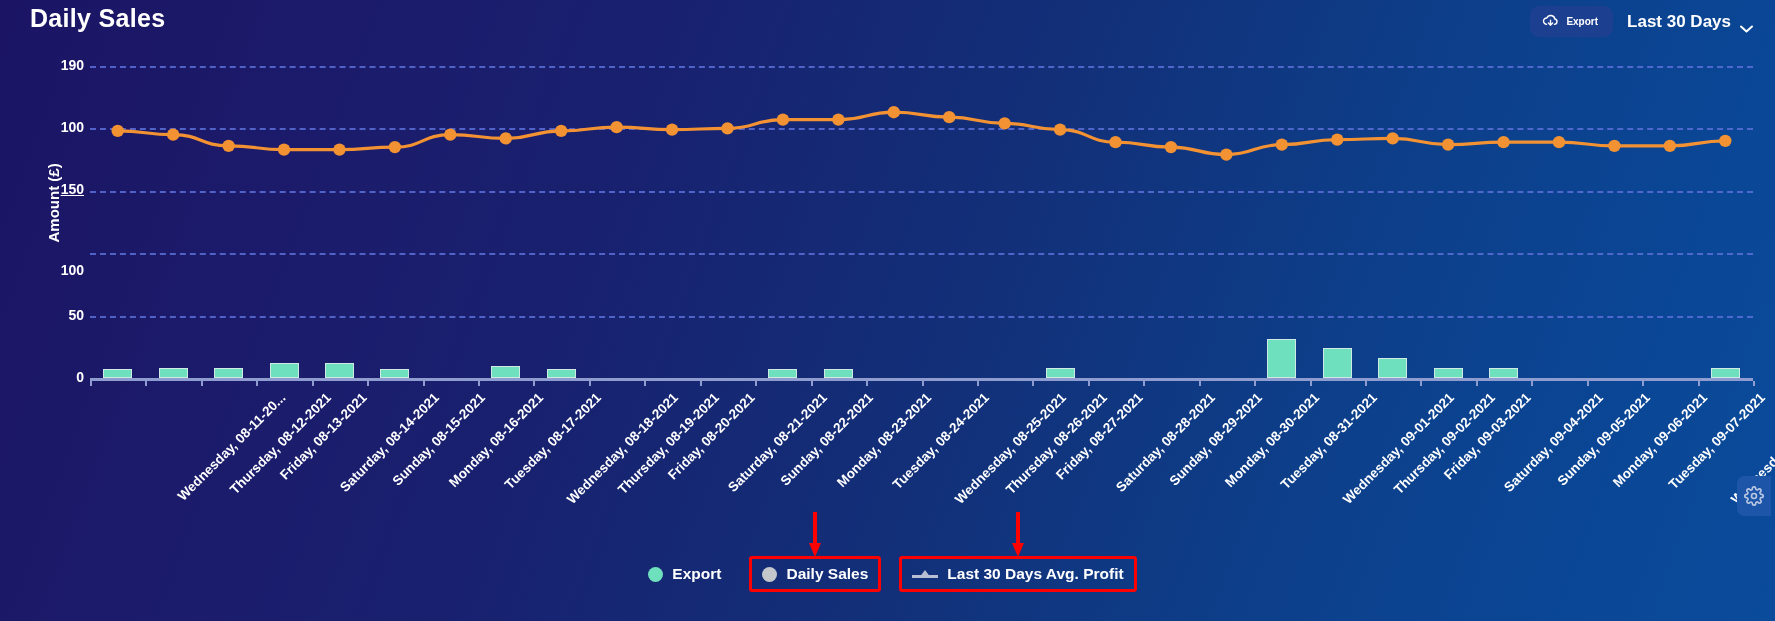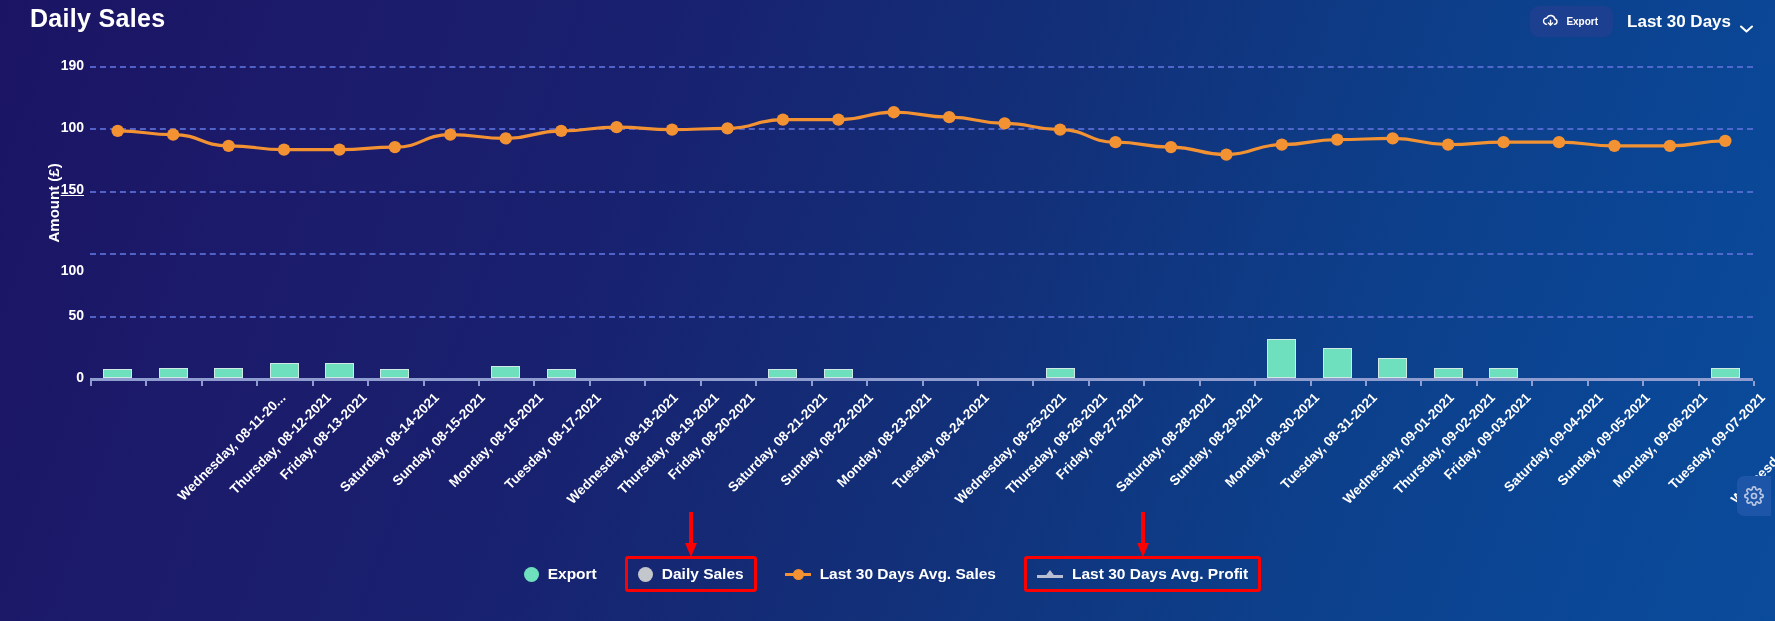--- a/index.html
+++ b/index.html
@@ -218,29 +218,20 @@
         <div class="legend-item boxed">
           <span class="dot" style="background: rgb(195, 199, 204);"></span>
           <span>Daily Sales</span>
         </div>
         <div class="arrow" style="left: calc(50% - 7px); top: -44px;"><svg width="14" height="46" viewBox="0 0 14 46">
             <rect x="5" y="0" width="4" height="34" fill="#ff0000"></rect>
             <polygon points="7,45 1,31 13,31" fill="#ff0000"></polygon>
           </svg></div>
       </div>
       <div style="position: relative; margin: 0px 9px;">
-        <div class="legend-item">
-          <span class="lineswatch">
-            <i></i>
-            <b></b>
-          </span>
-          <span>Last 30 Days Avg. Sales</span>
-        </div>
-      </div>
-      <div style="position: relative; margin: 0px 9px;">
         <div class="legend-item boxed">
           <span class="trisw">
             <i></i>
             <svg width="26" height="13" style="position:absolute;left:0;top:0">
               <polygon points="13,2 19,10 7,10" fill="#b9bfd2"></polygon>
             </svg>
           </span>
           <span>Last 30 Days Avg. Profit</span>
         </div>
         <div class="arrow" style="left: calc(50% - 7px); top: -44px;"><svg width="14" height="46" viewBox="0 0 14 46">

